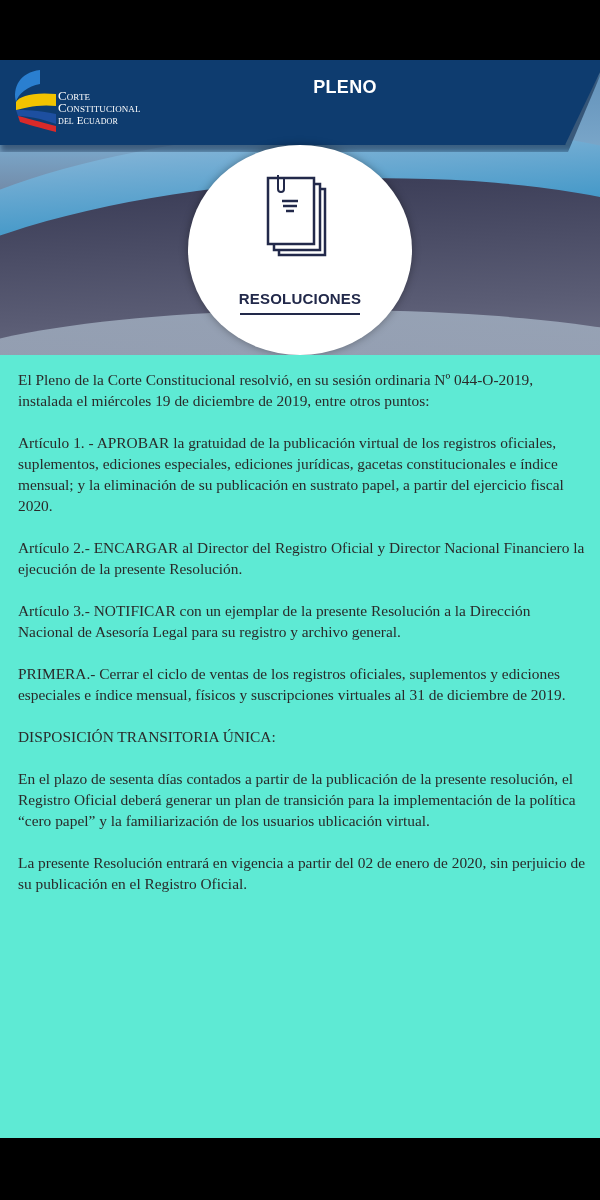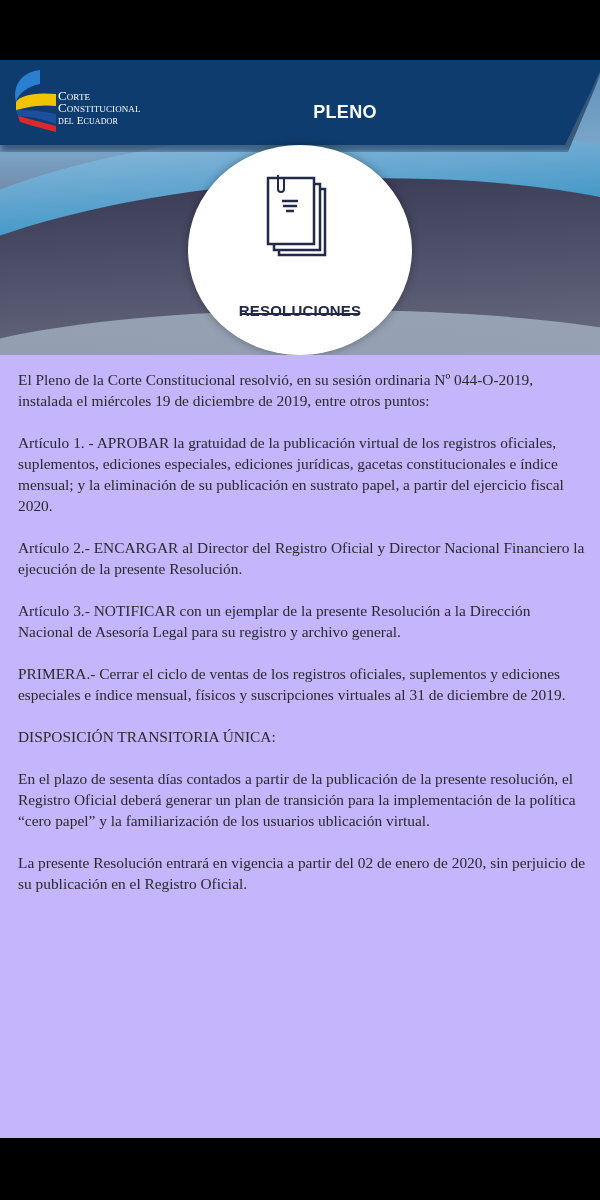--- a/index.html
+++ b/index.html
@@ -45,37 +45,37 @@
   .logo-mark { position: absolute; left: 0; top: 0; width: 50px; height: 66px; }
   .logo-text {
     position: absolute; left: 48px; top: 24px; color: #ffffff;
     font-family: "Liberation Serif", serif; font-size: 11px; line-height: 12px; letter-spacing: 0.1px;
     font-variant: small-caps;
   }
   .logo-text div { white-space: nowrap; }
   .logo-text .big { font-size: 13px; }
   .title {
     position: absolute; left: 160px; top: 17px; width: 370px; text-align: center; color: #ffffff;
-    font-family: "Liberation Sans", sans-serif; font-weight: bold; font-size: 18px; line-height: 21px; letter-spacing: 0.3px; margin-top: 25px;
+    font-family: "Liberation Sans", sans-serif; font-weight: bold; font-size: 18px; line-height: 21px; letter-spacing: 0.3px;
   }
 
   .badge-circle {
     position: absolute; left: 188px; top: 85px; width: 224px; height: 210px; border-radius: 50%;
     background: #ffffff; box-shadow: 0 0 8px rgba(0,0,0,0.35);
   }
   .doc-icon { position: absolute; left: 77px; top: 30px; width: 66px; height: 84px; }
   .badge-label {
     position: absolute; left: 0; top: 145px; width: 224px; text-align: center;
-    font-family: "Liberation Sans", sans-serif; font-weight: bold; font-size: 15px; color: #22294a; letter-spacing: 0.2px; margin-top: 12px;
+    font-family: "Liberation Sans", sans-serif; font-weight: bold; font-size: 15px; color: #22294a; letter-spacing: 0.2px;
   }
   .badge-underline { position: absolute; left: 52px; top: 168px; width: 120px; height: 2px; background: #22294a; }
 
   
   .content {
-    position: absolute; left: 0; top: 355px; width: 600px; height: 783px; background: #c4b5fd;
+    position: absolute; left: 0; top: 355px; width: 600px; height: 783px; background: #5eead4;
     padding: 14px 12px 0 18px;
     font-family: "Liberation Serif", serif; font-size: 15.4px; line-height: 21px; color: #2a2a2a;
   }
   .content p { margin-bottom: 21px; }
   .content p.heading { margin-bottom: 21px; }
 </style>
 </head>
 <body>
 
 <div class="page">

